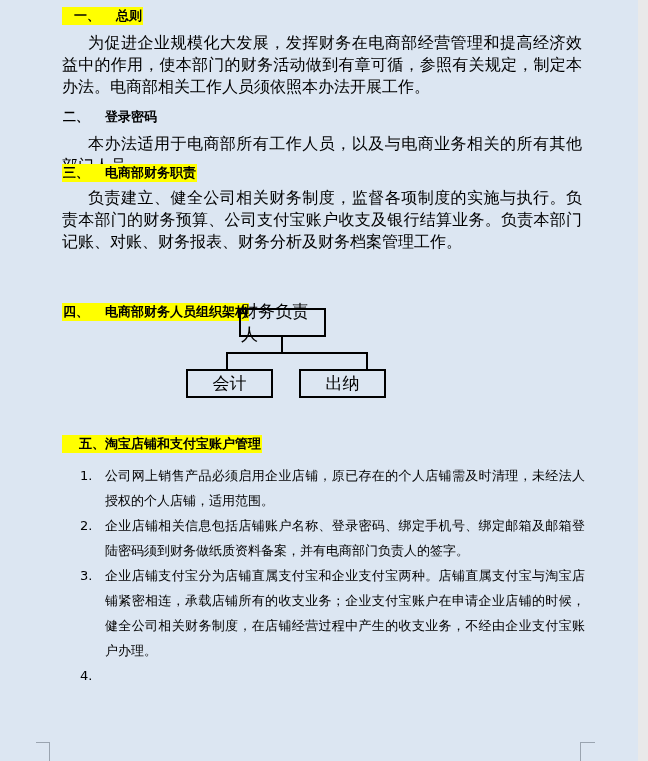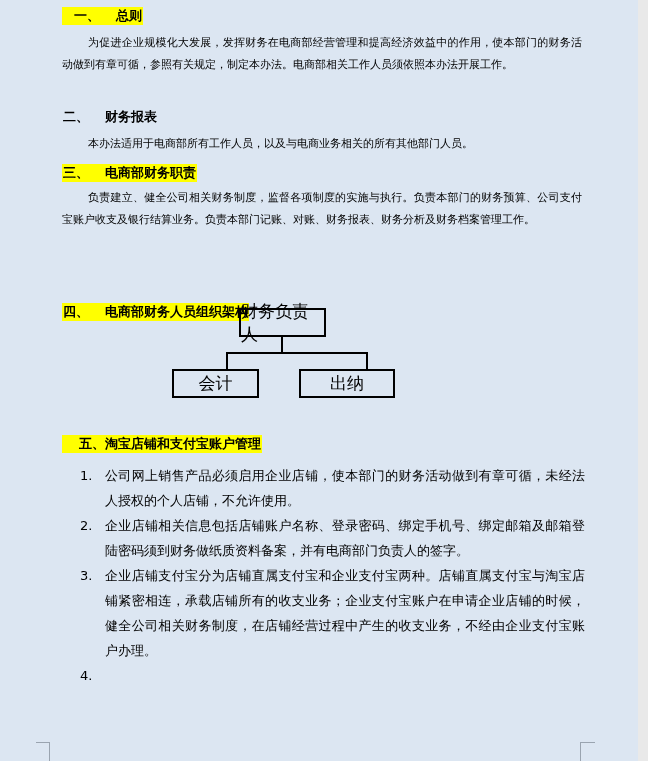--- a/index.html
+++ b/index.html
@@ -17,21 +17,21 @@
     .page { position: absolute; left: 0; top: 0; width: 638px; height: 761px; }
     .heading {
       position: absolute; left: 62px;
       font-size: 13px; font-weight: bold; line-height: 18px;
       padding: 0 1px; white-space: nowrap;
     }
     .heading.hl { background: #ffff00; }
     .heading .num { display: inline-block; width: 42px; }
     .para {
       position: absolute; left: 62px; width: 520px;
-      font-size: 11px; line-height: 22px;
+      font-size: 16px; line-height: 22px;
       text-indent: 26px; text-align: justify;
     }
     .list { position: absolute; left: 80px; top: 463px; width: 505px; margin: 0; padding: 0; list-style: none; }
     .list li { position: relative; padding-left: 25px; font-size: 13px; line-height: 25px; text-align: justify; }
     .list li .n { position: absolute; left: 0; top: 0; }
     .box {
       position: absolute; border: 2px solid #000; box-sizing: border-box;
       font-size: 17px; display: flex; align-items: center; justify-content: center;
       background: transparent;
     }
@@ -42,49 +42,49 @@
 <body>
 
 <div class="page">
 
   <div class="heading hl" style="top:7px;padding-left:12px;">
     <span class="num">一、</span><span>总则</span>
   </div>
   <div class="para" style="top:32px;">为促进企业规模化大发展，发挥财务在电商部经营管理和提高经济效益中的作用，使本部门的财务活动做到有章可循，参照有关规定，制定本办法。电商部相关工作人员须依照本办法开展工作。</div>
 
   <div class="heading" style="top:108px;">
-    <span class="num">二、</span><span>财务报表</span>
+    <span class="num">二、</span><span>登录密码</span>
   </div>
   <div class="para" style="top:133px;">本办法适用于电商部所有工作人员，以及与电商业务相关的所有其他部门人员。</div>
 
   <div class="heading hl" style="top:164px;">
     <span class="num">三、</span><span>电商部财务职责</span>
   </div>
   <div class="para" style="top:187px;">负责建立、健全公司相关财务制度，监督各项制度的实施与执行。负责本部门的财务预算、公司支付宝账户收支及银行结算业务。负责本部门记账、对账、财务报表、财务分析及财务档案管理工作。</div>
 
   <div class="heading hl" style="top:266px;margin-top:37px;">
     <span class="num">四、</span><span>电商部财务人员组织架构</span>
   </div>
 
   <div>
     <div class="box" style="left:239px; top:308px; width:87px; height:29px;">财务负责人</div>
     <div class="line" style="left:281px; top:336px; width:2px; height:17px;"></div>
     <div class="line" style="left:226px; top:352px; width:142px; height:2px;"></div>
     <div class="line" style="left:226px; top:352px; width:2px; height:18px;"></div>
     <div class="line" style="left:366px; top:352px; width:2px; height:18px;"></div>
-    <div class="box" style="left:172px; top:369px; width:87px; height:29px;">会计</div>
-    <div class="box" style="left:299px; top:369px; width:96px; height:29px;">出纳</div>
+    <div class="box" style="left:186px; top:369px; width:87px; height:29px;">会计</div>
+    <div class="box" style="left:299px; top:369px; width:87px; height:29px;">出纳</div>
   </div>
 
   <div class="heading hl" style="top:435px;text-align:right;">
     <span class="num">五、</span><span>淘宝店铺和支付宝账户管理</span>
   </div>
 
   <ol class="list">
-    <li><span class="n">1.</span><span>公司网上销售产品必须启用企业店铺，使本部门的财务活动做到有章可循，未经法人授权的个人店铺，不允许使用。</span></li>
+    <li><span class="n">1.</span><span>公司网上销售产品必须启用企业店铺，原已存在的个人店铺需及时清理，未经法人授权的个人店铺，适用范围。</span></li>
     <li><span class="n">2.</span><span>企业店铺相关信息包括店铺账户名称、登录密码、绑定手机号、绑定邮箱及邮箱登陆密码须到财务做纸质资料备案，并有电商部门负责人的签字。</span></li>
     <li><span class="n">3.</span><span>企业店铺支付宝分为店铺直属支付宝和企业支付宝两种。店铺直属支付宝与淘宝店铺紧密相连，承载店铺所有的收支业务；企业支付宝账户在申请企业店铺的时候，健全公司相关财务制度，在店铺经营过程中产生的收支业务，不经由企业支付宝账户办理。</span></li>
     <li><span class="n">4.</span></li>
   </ol>
 
   <div class="corner" style="left:36px; top:742px; width:13px; height:20px; border-top-width:1px; border-right-width:1px;"></div>
   <div class="corner" style="left:580px; top:742px; width:14px; height:20px; border-top-width:1px; border-left-width:1px;"></div>
 </div>
 
 <div class="right-strip"></div>

